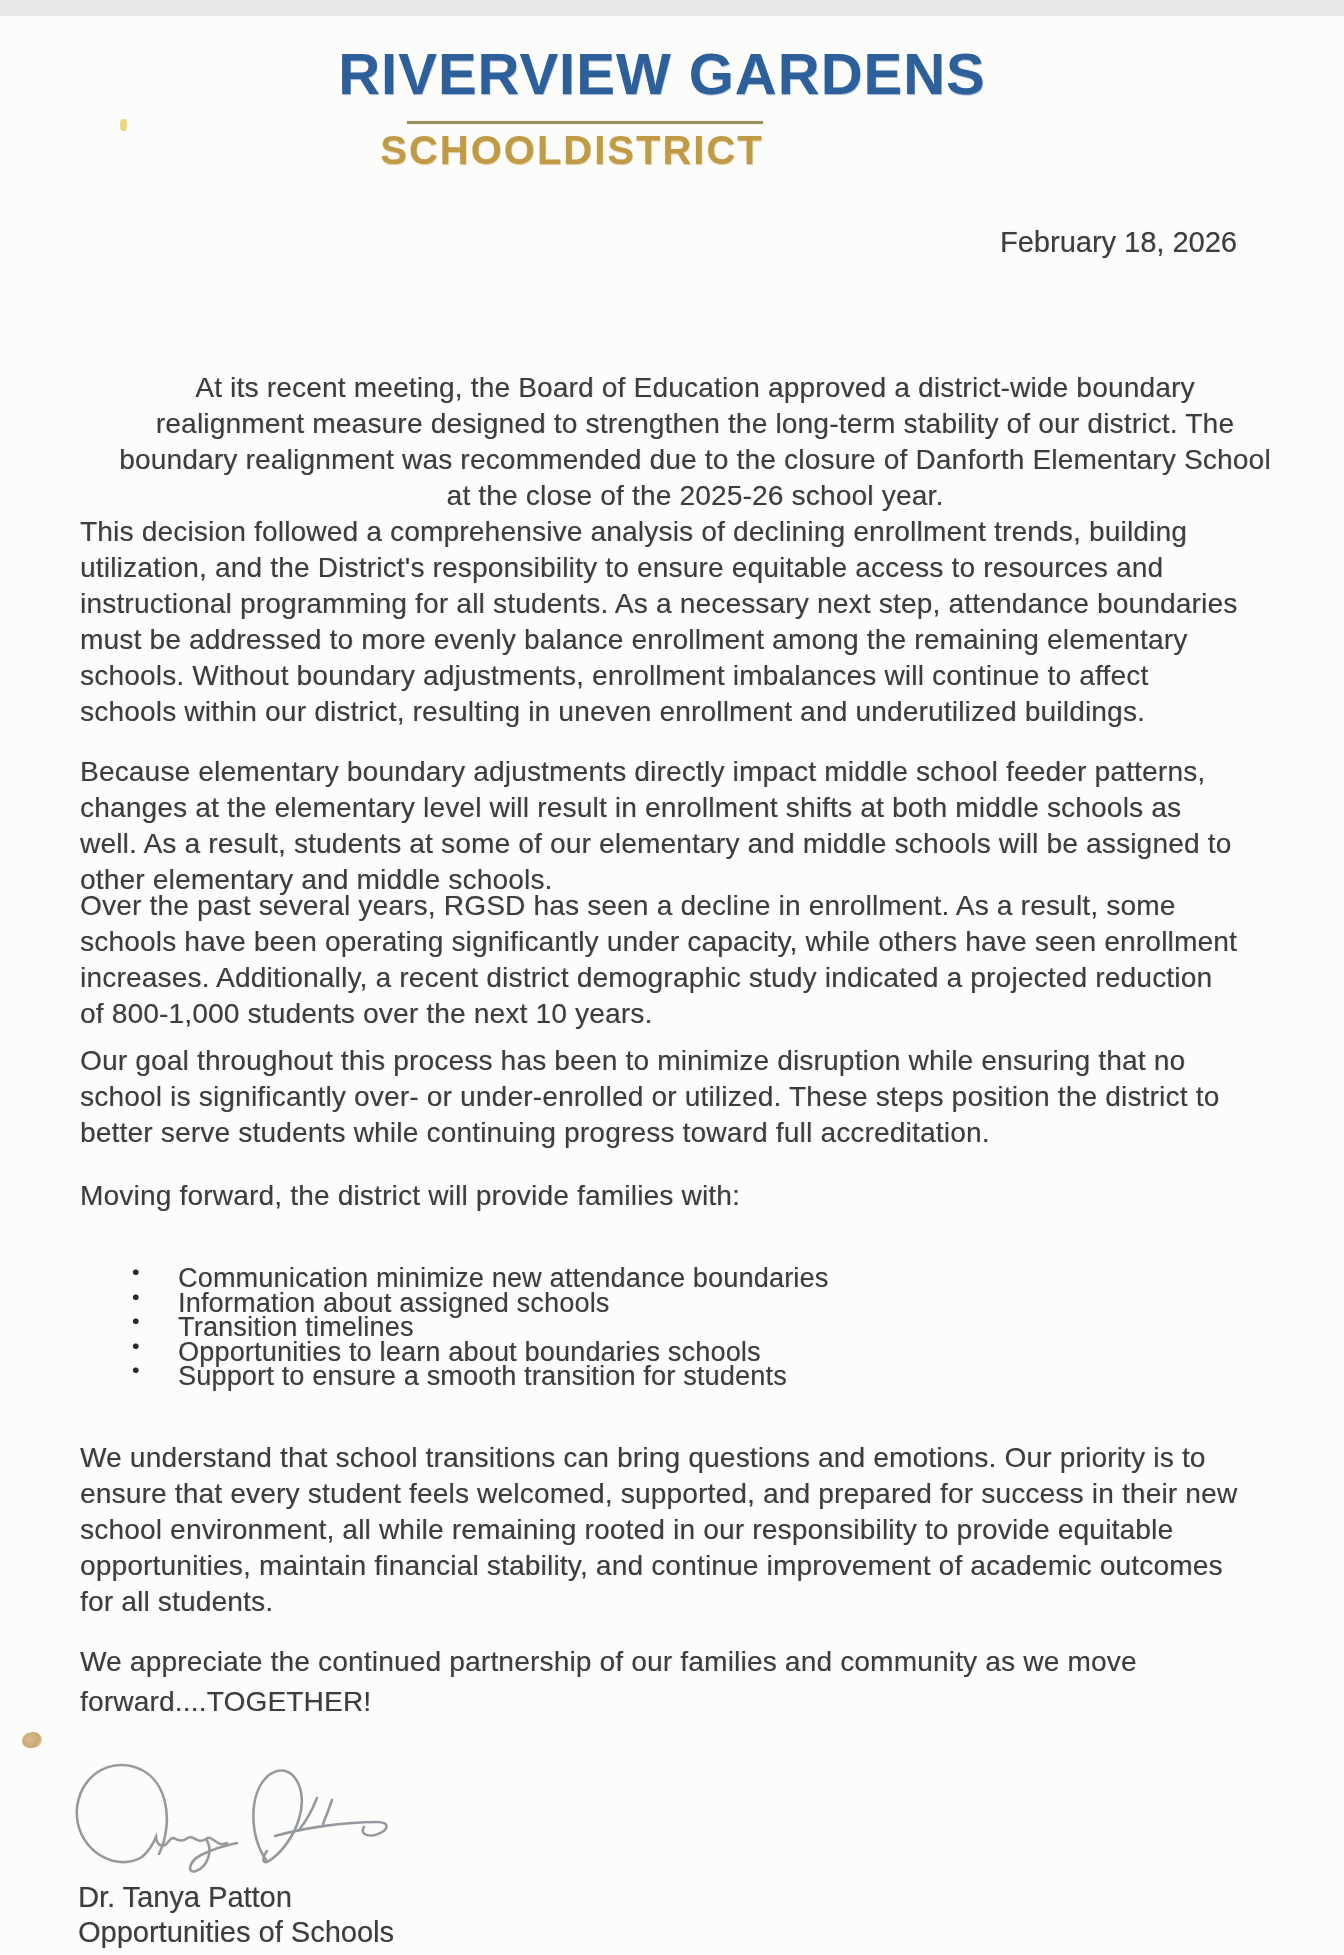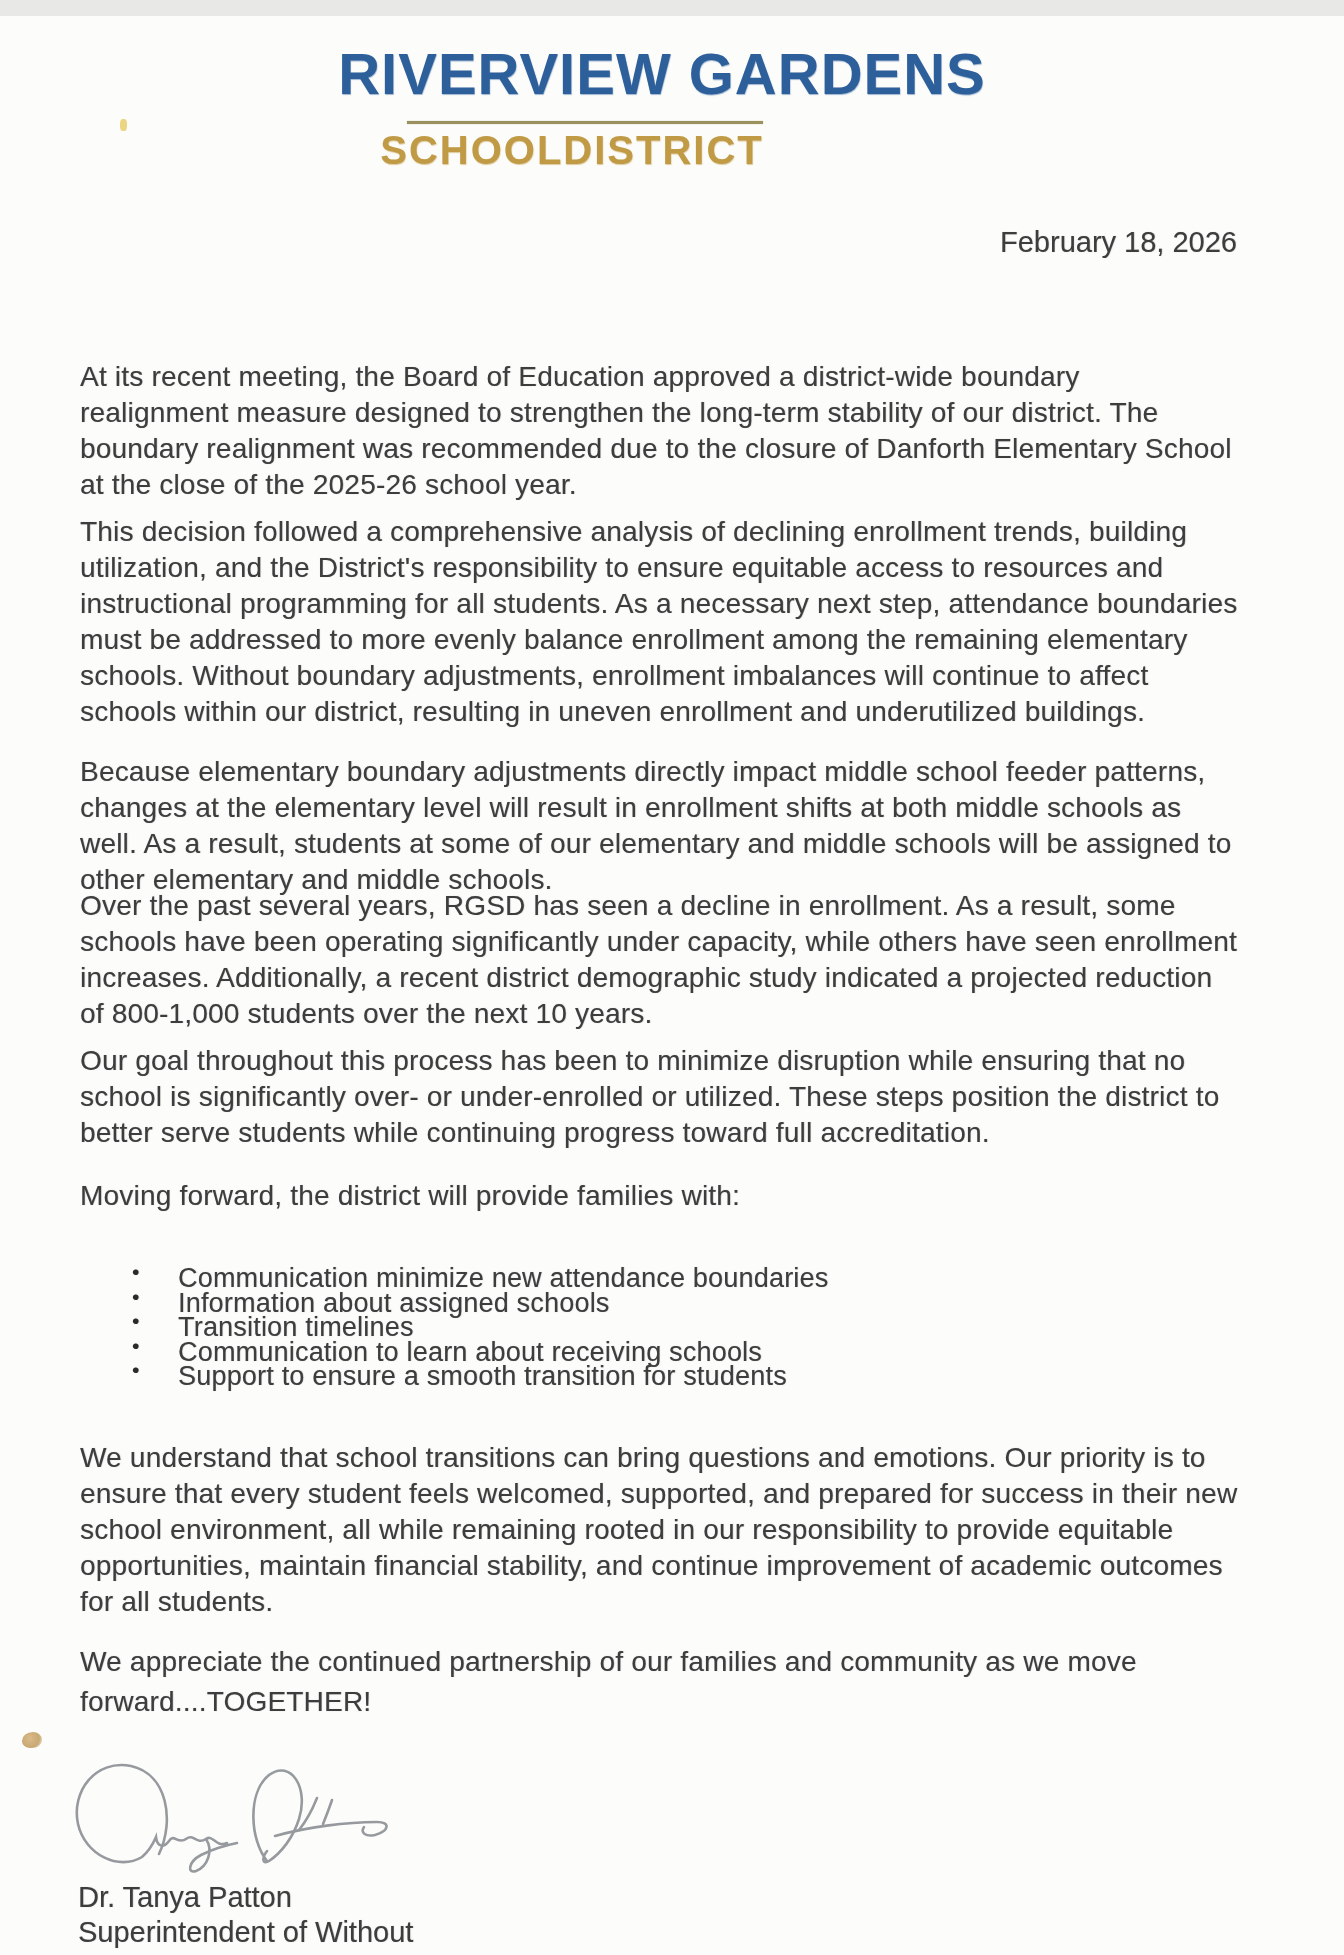--- a/index.html
+++ b/index.html
@@ -43,21 +43,21 @@
     font-size:29px;
   }
   .para{
     position:absolute;left:80px;width:1230px;
     font-size:28px;line-height:36px;
     white-space:pre-line;
     letter-spacing:0.2px;
     margin:0;
   }
   .salutation{top:280px;}
-  .p1{top:343px;}
+  .p1{top:354px;text-align:center;}
   .p2{top:498px;}
   .p3{top:738px;}
   .p4{top:872px;}
   .p5{top:1027px;}
   .list-intro{top:1162px;}
   .bullet-list{
     position:absolute;left:178px;top:1250px;width:1000px;
     margin:0;padding:0;list-style:none;
     font-size:27px;line-height:24.5px;
   }
@@ -128,21 +128,21 @@
   <p class="para list-intro scan-text">Moving forward, the district will provide families with:</p>
 
   <p class="para p5 scan-text">Our goal throughout this process has been to minimize disruption while ensuring that no
 school is significantly over- or under-enrolled or utilized. These steps position the district to
 better serve students while continuing progress toward full accreditation.</p>
 
   <ul class="bullet-list scan-text">
     <li>Communication minimize new attendance boundaries</li>
     <li>Information about assigned schools</li>
     <li>Transition timelines</li>
-    <li>Communication to learn about receiving schools</li>
+    <li>Opportunities to learn about boundaries schools</li>
     <li>Support to ensure a smooth transition for students</li>
   </ul>
 
   <p class="para p6 scan-text">We understand that school transitions can bring questions and emotions. Our priority is to
 ensure that every student feels welcomed, supported, and prepared for success in their new
 school environment, all while remaining rooted in our responsibility to provide equitable
 opportunities, maintain financial stability, and continue improvement of academic outcomes
 for all students.</p>
   <p class="para p7a scan-text">We appreciate the continued partnership of our families and community as we move</p>
   <p class="para p7b scan-text">forward....TOGETHER!</p>
@@ -153,15 +153,15 @@
     <g stroke="#8b9095" stroke-width="2.6" stroke-linecap="round" fill="none" opacity="0.9">
       <path d="M 104 96 C 120 62, 112 16, 76 8 C 40 1, 16 34, 23 66 C 30 97, 64 113, 87 99 C 94 93, 98 86, 101 79 C 102 88, 108 91, 114 83 C 119 75, 123 87, 131 81 C 139 75, 141 87, 151 81 C 158 76, 161 90, 172 85"></path>
       <path d="M 151 81 C 159 93, 152 109, 141 113 C 132 116, 133 104, 146 97 C 158 91, 172 87, 182 85"></path>
       <path d="M 212 103 C 195 82, 192 35, 214 17 C 236 1, 254 30, 244 61 C 238 80, 226 95, 214 103 C 208 107, 206 101, 212 93"></path>
       <path d="M 244 72 C 252 62, 258 50, 262 40 M 268 66 C 272 56, 275 48, 277 42"></path>
       <path d="M 220 78 C 252 69, 292 64, 322 64 C 336 64, 334 73, 320 77 C 311 79, 305 75, 309 69"></path>
     </g>
   </svg>
 
   <p class="name-block scan-text"><span>Dr. Tanya Patton</span>
-<span>Superintendent of Without</span></p>
+<span>Opportunities of Schools</span></p>
 
 </div>
 
 </body></html>

